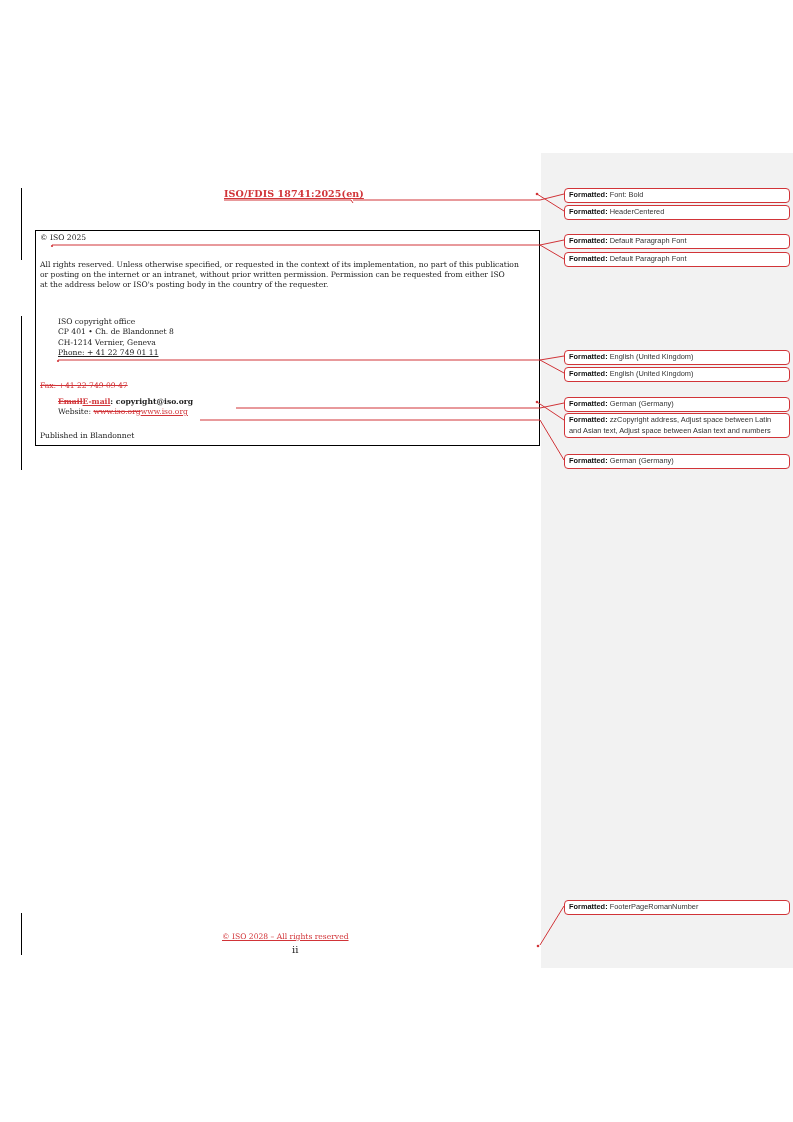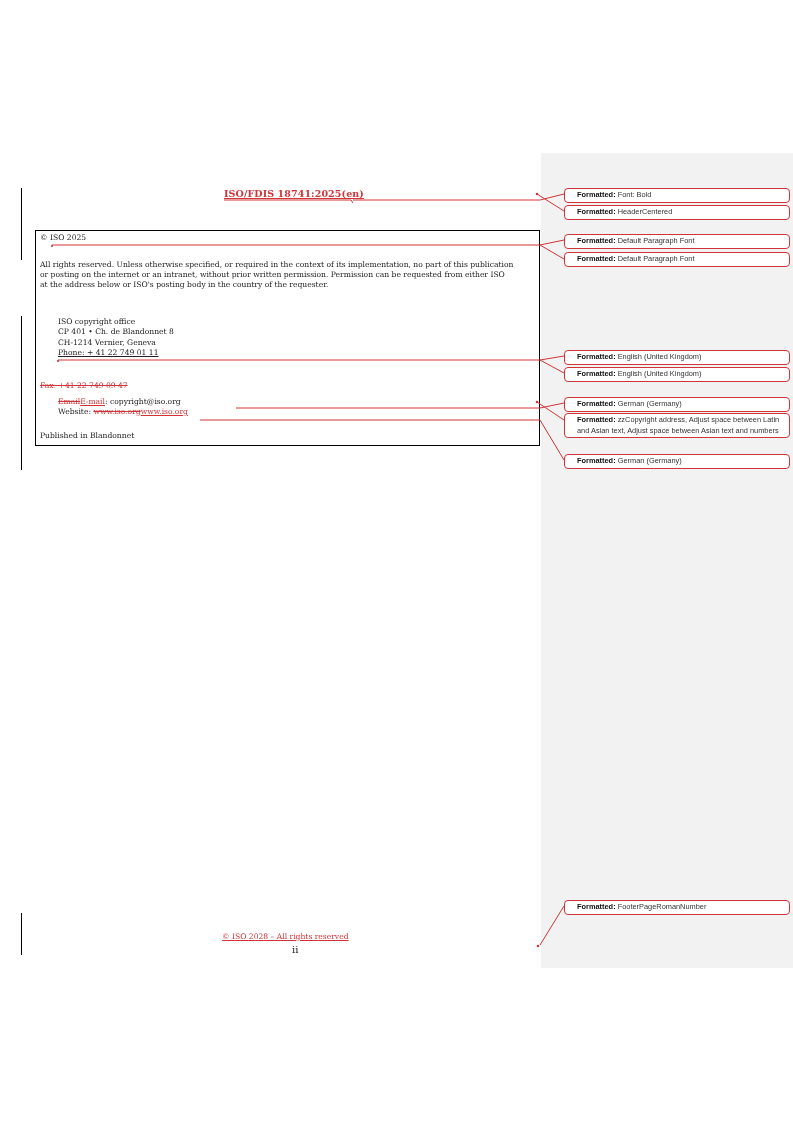--- a/index.html
+++ b/index.html
@@ -9,21 +9,21 @@
   .changebar { position:absolute; left:21px; width:1px; background:#000; }
   .header-title { position:absolute; left:224px; top:188px; font-family:"DejaVu Serif", serif; font-size:9.5px;
                   font-weight:bold; color:#d13438; text-decoration:underline; letter-spacing:0.1px; }
   .box { position:absolute; left:35px; top:230px; width:505px; height:216px; border:1px solid #000; box-sizing:border-box; }
   .t { position:absolute; font-family:"DejaVu Serif", serif; font-size:7.6px; line-height:10px; color:#222; white-space:nowrap; }
   .para { position:absolute; left:40px; top:260px; width:496px; font-family:"DejaVu Serif", serif; font-size:7.6px; line-height:10px; color:#222; }
   .para span { display:block; white-space:nowrap; }
   .del { color:#d13438; text-decoration:line-through; }
   .ins { color:#d13438; text-decoration:underline; }
   .balloon { position:absolute; left:564px; width:226px; border:1px solid #d13438; border-radius:4px; background:#fff;
-             box-sizing:border-box; padding:1px 5px 1px 12px; font-family:"Liberation Sans", sans-serif; font-size:7.4px;
+             box-sizing:border-box; padding:1px 5px 1px 4px; font-family:"Liberation Sans", sans-serif; font-size:7.4px;
              line-height:10.5px; color:#333; }
   .balloon b { color:#111; font-weight:bold; }
   .footer-copy { position:absolute; left:222px; top:932px; font-family:"DejaVu Serif", serif; font-size:7.6px; color:#d13438; text-decoration:underline; white-space:nowrap; }
   .footer-page { position:absolute; left:292px; top:944px; font-family:"DejaVu Serif", serif; font-size:10px; color:#222; }
   svg.lines { position:absolute; left:0; top:0; width:793px; height:1122px; pointer-events:none; }
 </style>
 </head>
 <body>
 
 <div class="sidebar"></div>
@@ -31,33 +31,33 @@
 <div class="changebar" style="top:188px;height:72px;"></div>
 <div class="changebar" style="top:316px;height:154px;"></div>
 <div class="changebar" style="top:913px;height:42px;"></div>
 
 <div class="header-title">ISO/FDIS 18741:2025(en)</div>
 
 <div class="box"></div>
 <div class="t" style="left:40px;top:233px;">© ISO 2025</div>
 
 <div class="para">
-  <span>All rights reserved. Unless otherwise specified, or required in the context of its implementation, no part of this publication</span>
+  <span>All rights reserved. Unless otherwise specified, or requested in the context of its implementation, no part of this publication</span>
   <span>or posting on the internet or an intranet, without prior written permission. Permission can be requested from either ISO</span>
   <span>at the address below or ISO's posting body in the country of the requester.</span>
 </div>
 
 <div class="t" style="left:58px;top:317px;">ISO copyright office</div>
 <div class="t" style="left:58px;top:327px;">CP 401 • Ch. de Blandonnet 8</div>
 <div class="t" style="left:58px;top:338px;">CH-1214 Vernier, Geneva</div>
 <div class="t" style="left:58px;top:348px;text-decoration:underline;">Phone: + 41 22 749 01 11</div>
 
 <div class="t del" style="left:40px;top:373px;margin-top:8px;">Fax: +41 22 749 09 47</div>
 
-<div class="t" style="left:58px;top:397px;">
+<div class="t" style="left:58px;top:397px;font-weight:bold;">
   <span class="del">Email</span><span class="ins">E-mail</span><span>: copyright@iso.org</span>
 </div>
 <div class="t" style="left:58px;top:407px;">
   <span>Website: </span><span class="del">www.iso.org</span><span class="ins">www.iso.org</span>
 </div>
 
 <div class="t" style="left:40px;top:431px;">Published in Blandonnet</div>
 
 <div class="footer-copy">© ISO 2028 – All rights reserved</div>
 <div class="footer-page">ii</div>

